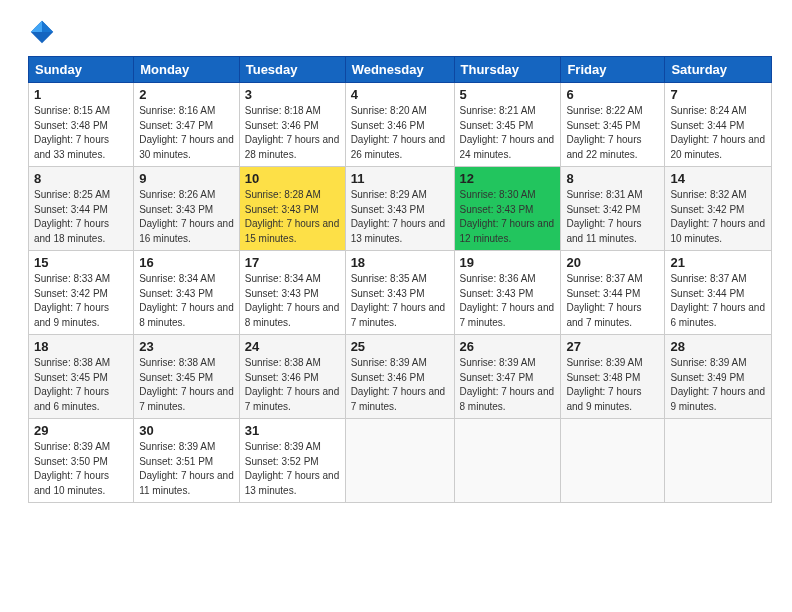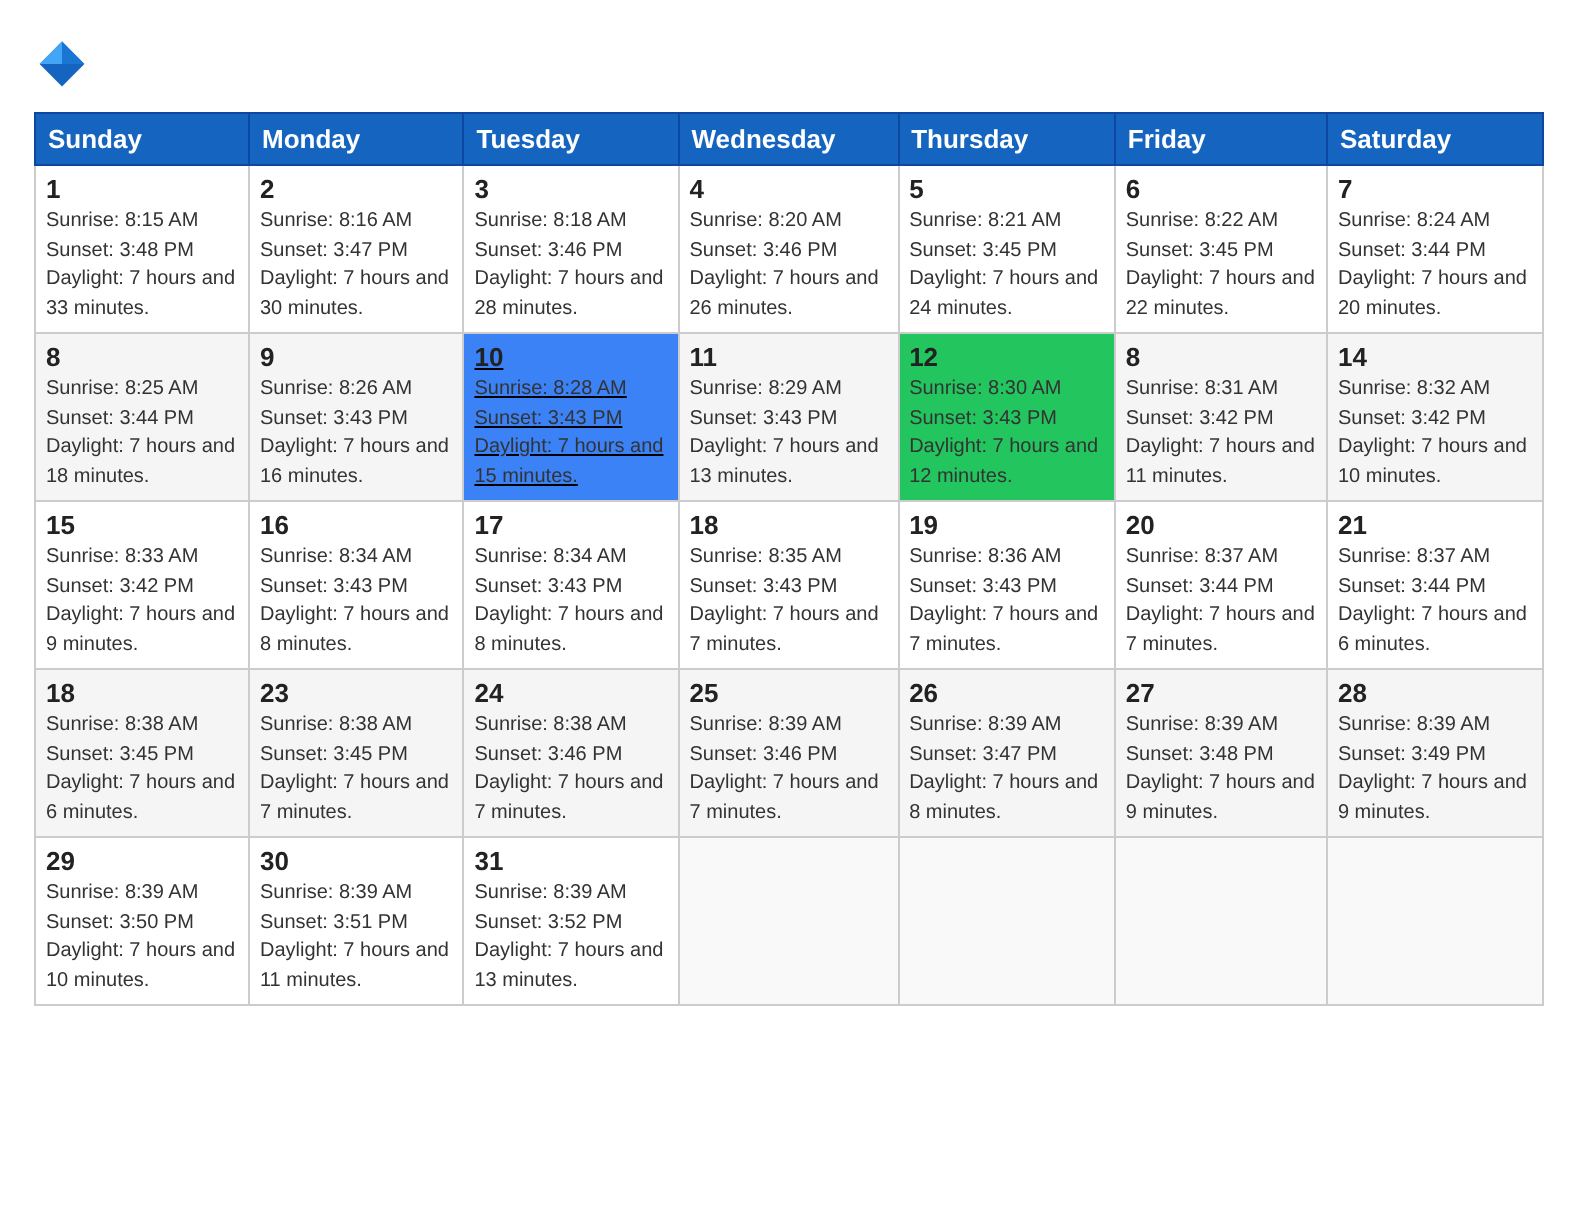--- a/index.html
+++ b/index.html
@@ -6,21 +6,21 @@
     body {
       font-family: Arial, sans-serif;
       background: #fff;
       width: 792px;
       height: 612px;
       overflow: hidden;
     }
     .page {
       width: 792px;
       min-height: 612px;
-      padding: 18px 20px 10px 17px;
+      padding: 18px 20px 10px 28px;
       background: #fff;
     }
     .header {
       display: flex;
       justify-content: space-between;
       align-items: flex-start;
       margin-bottom: 10px;
     }
     .logo {
       display: flex;
@@ -160,21 +160,21 @@
         </tr>
         <tr>
           <td style="background: rgb(245, 245, 245);">
             <span class="day-number">8</span>
             <div class="day-info">Sunrise: 8:25 AM<br>Sunset: 3:44 PM<br>Daylight: 7 hours and 18 minutes.</div>
           </td>
           <td style="background: rgb(245, 245, 245);">
             <span class="day-number">9</span>
             <div class="day-info">Sunrise: 8:26 AM<br>Sunset: 3:43 PM<br>Daylight: 7 hours and 16 minutes.</div>
           </td>
-          <td style="background: #3b82f6; text-decoration: underline;">
+          <td style="background: #fde047;">
             <span class="day-number">10</span>
             <div class="day-info">Sunrise: 8:28 AM<br>Sunset: 3:43 PM<br>Daylight: 7 hours and 15 minutes.</div>
           </td>
           <td style="background: rgb(245, 245, 245);">
             <span class="day-number">11</span>
             <div class="day-info">Sunrise: 8:29 AM<br>Sunset: 3:43 PM<br>Daylight: 7 hours and 13 minutes.</div>
           </td>
           <td style="background: #22c55e;">
             <span class="day-number">12</span>
             <div class="day-info">Sunrise: 8:30 AM<br>Sunset: 3:43 PM<br>Daylight: 7 hours and 12 minutes.</div>

